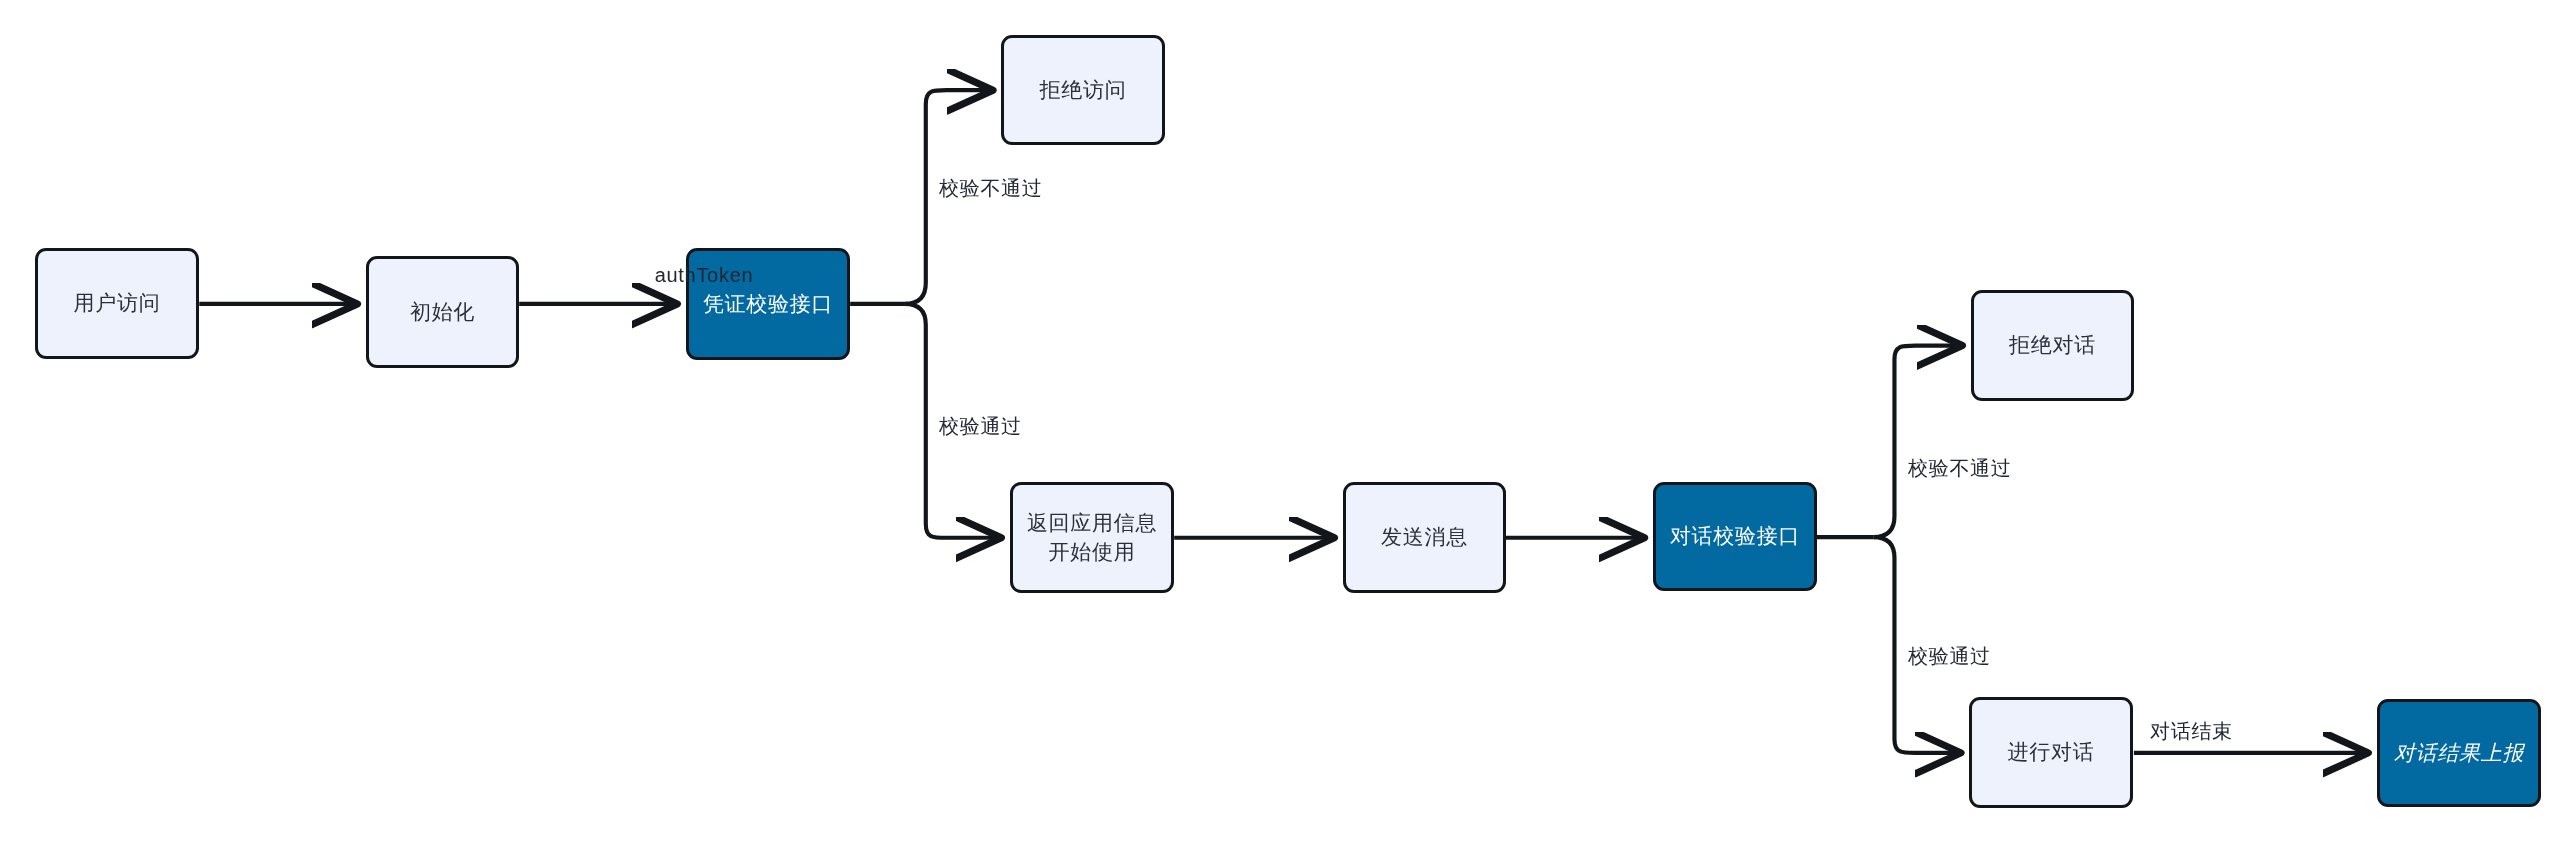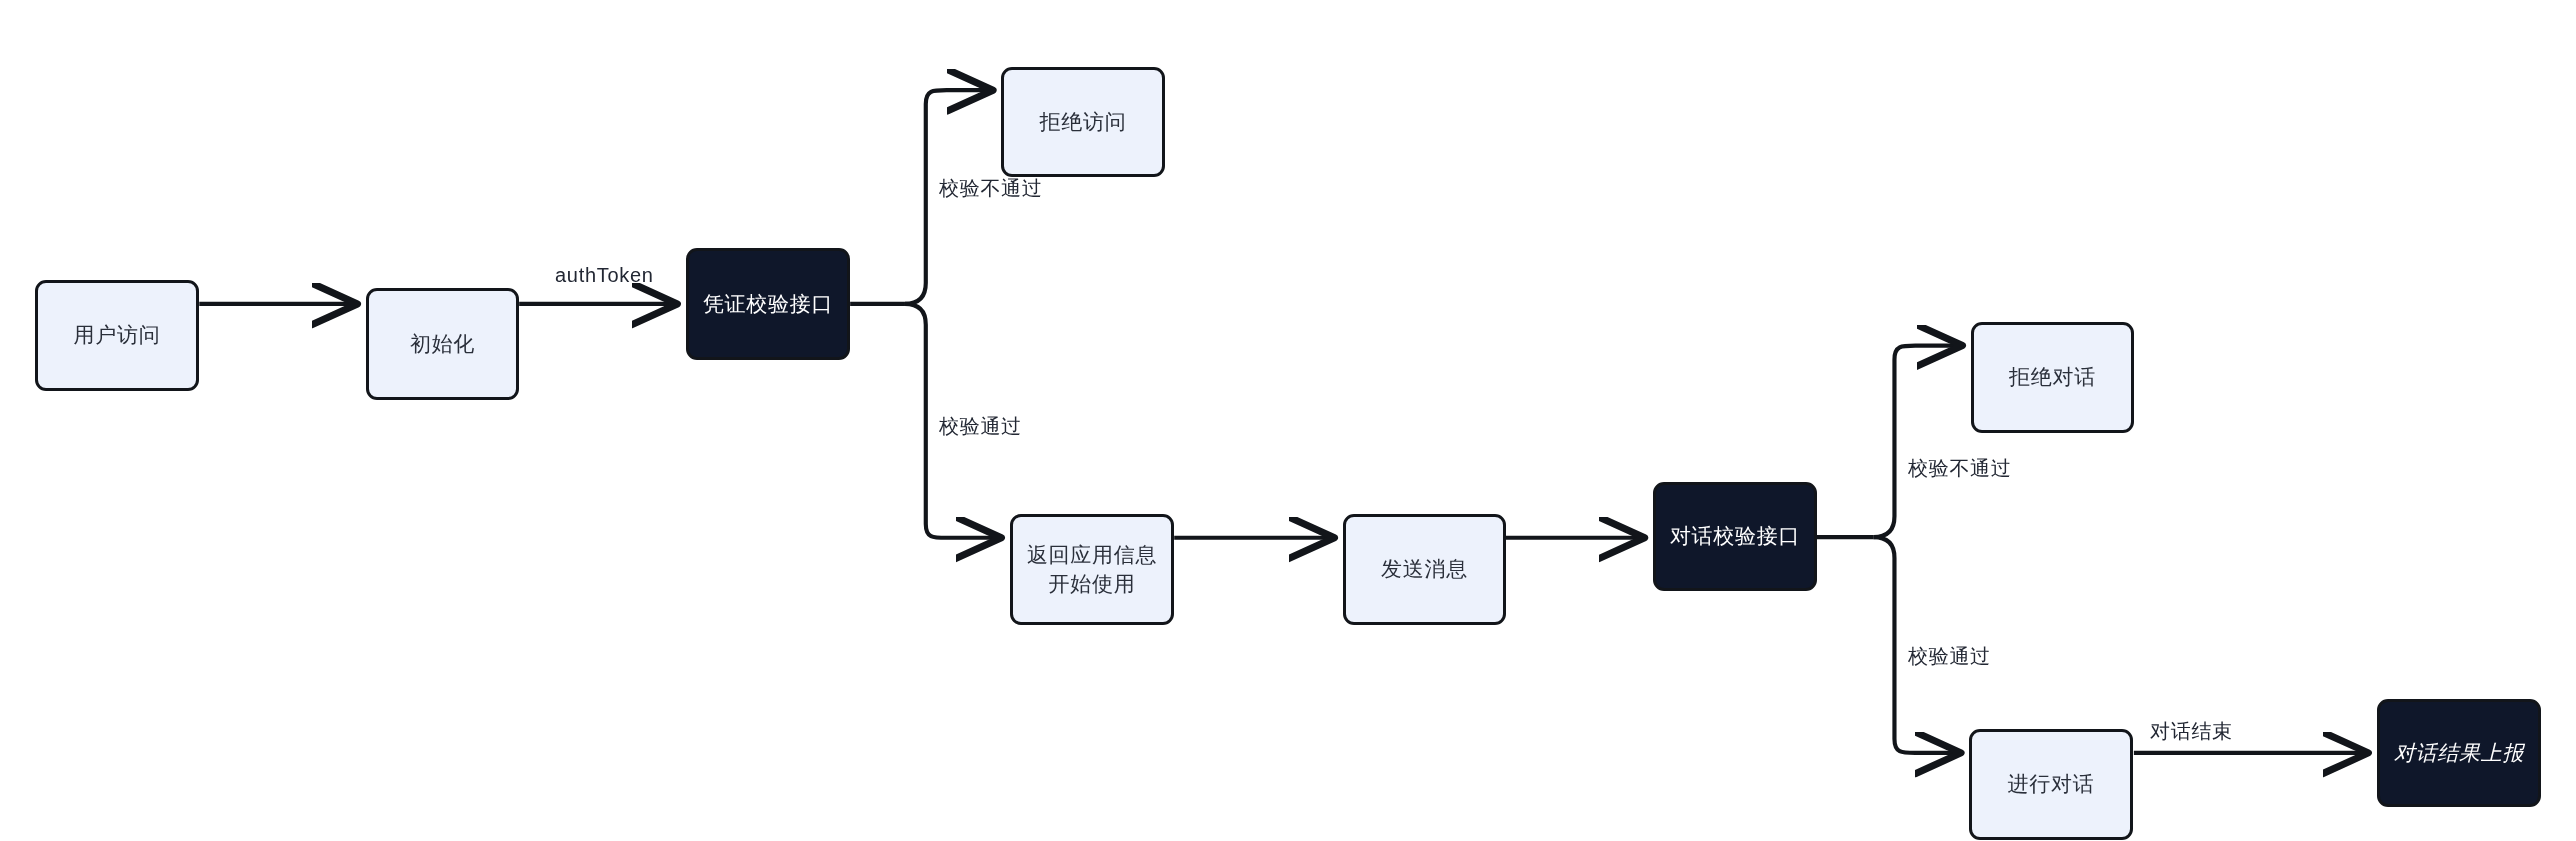--- a/index.html
+++ b/index.html
@@ -14,22 +14,22 @@
     border-radius:11px;
     display:flex;
     align-items:center;
     justify-content:center;
     text-align:center;
     line-height:1.35;
     font-size:21px;
     letter-spacing:0.7px;
     white-space:pre-line;
   }
-  .node.blue{background:#edf2fc;color:#2a2f3a;margin-top:32px;}
-  .node.green{background:#0f172a;color:#ffffff;}
+  .node.blue{background:#edf2fc;color:#2a2f3a;}
+  .node.green{background:#0369a1;color:#ffffff;}
 
   .edge-label{
     position:absolute;
     font-size:20px;
     color:#222733;
     letter-spacing:0.7px;
     white-space:nowrap;
   }
 </style>
 </head>
@@ -84,21 +84,21 @@
   <div class="node blue" style="left:1343px;top:482px;width:163px;height:111px;">发送消息</div>
 
   <div class="node green" style="left:1653px;top:482px;width:164px;height:109px;">对话校验接口</div>
 
   <div class="node blue" style="left:1971px;top:290px;width:163px;height:111px;">拒绝对话</div>
 
   <div class="node blue" style="left:1969px;top:697px;width:164px;height:111px;">进行对话</div>
 
   <div class="node green" style="left:2377px;top:699px;width:164px;height:108px;font-style:italic;">对话结果上报</div>
 
-  <div class="edge-label" style="left:555px;top:264px;width:298px;">authToken</div>
+  <div class="edge-label" style="left:555px;top:264px;width:298px;text-align:center;">authToken</div>
 
   <div class="edge-label" style="left:939px;top:175px;">校验不通过</div>
 
   <div class="edge-label" style="left:939px;top:413px;">校验通过</div>
 
   <div class="edge-label" style="left:1908px;top:455px;">校验不通过</div>
 
   <div class="edge-label" style="left:1908px;top:643px;">校验通过</div>
 
   <div class="edge-label" style="left:2150px;top:718px;width:167px;text-align:left;">对话结束</div>

